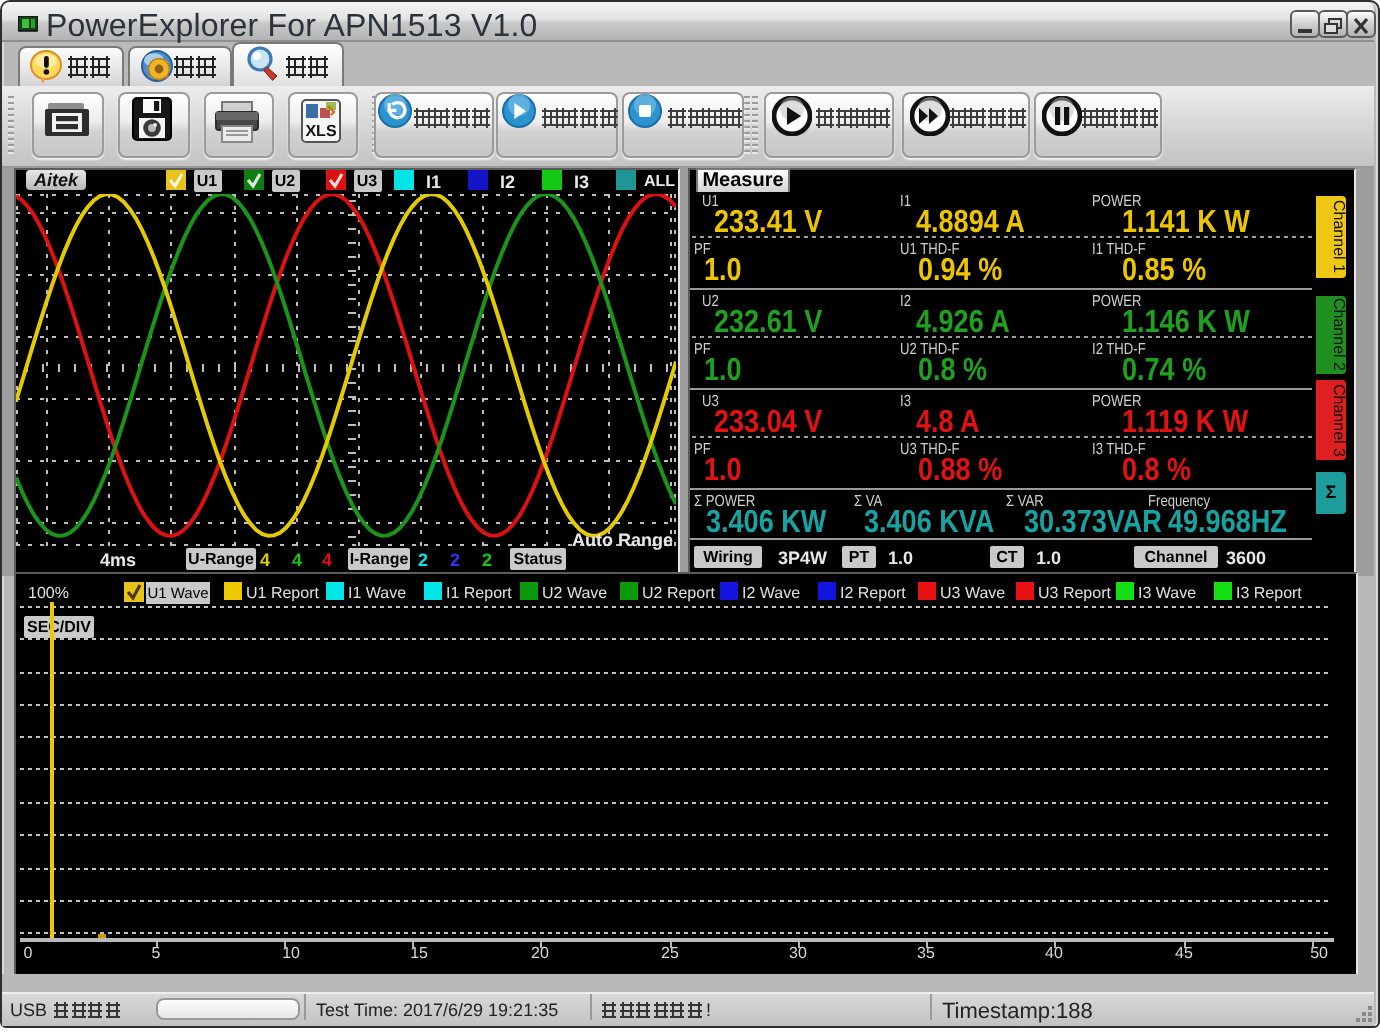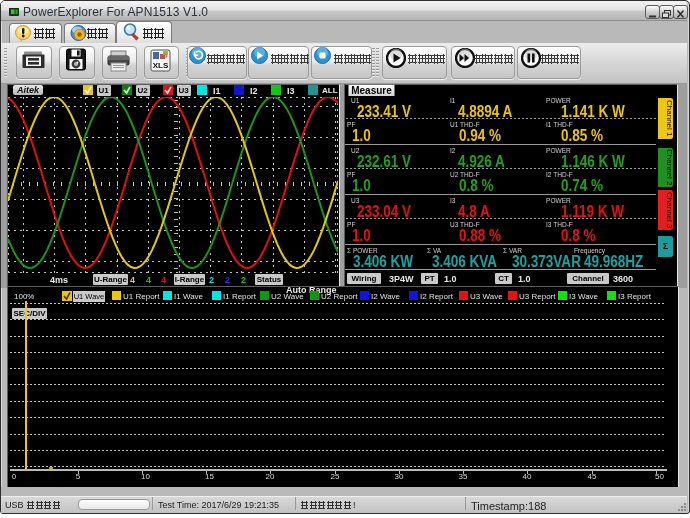--- a/index.html
+++ b/index.html
@@ -2,21 +2,21 @@
 <html><head>
 <meta charset="utf-8">
 <style>
 html,body{margin:0;padding:0;}
 body{width:690px;height:518px;background:#fff;font-family:"Liberation Sans",sans-serif;position:relative;overflow:hidden;}
 .abs{position:absolute;}
 
 #win{left:0;top:0;width:688px;height:512px;background:#b9b9b9;border:1px solid #2e2e2e;border-radius:5px 5px 3px 3px;box-shadow:inset 0 0 0 1px #d8d8d8;}
 
 #title{left:1px;top:1px;width:686px;height:19px;background:linear-gradient(#f4f4f4,#e3e3e3 45%,#c9c9c9 55%,#b4b4b4);border-radius:4px 4px 0 0;border-bottom:1px solid #8f8f8f;}
-#title .txt{position:absolute;left:22px;top:4px;font-size:12px;color:#2a323c;font-weight:normal;letter-spacing:0.1px;}
+#title .txt{position:absolute;left:22px;top:4px;font-size:16px;color:#2a323c;font-weight:normal;letter-spacing:0.1px;}
 .winbtn{position:absolute;top:4px;width:13px;height:12px;background:linear-gradient(#fdfdfd,#cfcfcf 50%,#b2b2b2);border:1px solid #5a5a5a;border-radius:3px;}
 
 .tab{position:absolute;background:linear-gradient(#fbfbfb,#e8e8e8 50%,#d2d2d2);border:1px solid #7a7a7a;border-bottom:none;border-radius:4px 4px 0 0;}
 
 #toolbar{left:1px;top:43px;width:686px;height:40px;background:linear-gradient(#ededed,#d8d8d8 45%,#c3c3c3);border-bottom:1px solid #9a9a9a;}
 .tbtn{position:absolute;top:2px;height:31px;background:linear-gradient(#ffffff,#ececec 45%,#d2d2d2 60%,#c6c6c6);border:1px solid #9b9b9b;border-radius:4px;box-shadow:0 1px 1px rgba(255,255,255,.8);}
 .grip{position:absolute;top:4px;width:3px;height:30px;background:repeating-linear-gradient(#9a9a9a 0 1px,#e8e8e8 1px 2px,transparent 2px 3px);}
 
 .bpanel{position:absolute;background:#000;border-top:1px solid #5c5c5c;border-left:1px solid #5c5c5c;border-right:1px solid #e6e6e6;border-bottom:1px solid #e6e6e6;}
 
@@ -326,21 +326,21 @@
 <div class="wv" style="left:50px;top:275px;">4ms</div>
 <div class="box" style="left:93px;top:274px;width:35px;">U-Range</div>
 <div class="wv" style="left:130px;top:275px;color:#e4ca00">4</div>
 <div class="wv" style="left:146px;top:275px;color:#13c813">4</div>
 <div class="wv" style="left:161px;top:275px;color:#dd1111">4</div>
 <div class="box" style="left:174px;top:274px;width:31px;">I-Range</div>
 <div class="wv" style="left:209px;top:275px;color:#00e5e5">2</div>
 <div class="wv" style="left:225px;top:275px;color:#3333ee">2</div>
 <div class="wv" style="left:241px;top:275px;color:#13c813">2</div>
 <div class="box" style="left:255px;top:274px;width:28px;">Status</div>
-<div class="wv" style="left:286px;top:285px;">Auto Range</div>
+<div class="wv" style="left:286px;top:265px;">Auto Range</div>
 
 <div class="abs" style="left:348px;top:84px;width:45px;height:11px;background:linear-gradient(#ffffff,#d2d2d2);border:1px solid #777;border-bottom:none;color:#000;font-weight:bold;font-size:10px;text-align:center;line-height:11px;">Measure</div>
 <div class="lbl" style="left:351px;top:96px">U1</div>
 <div class="val" style="left:357px;top:103px;color:#ecc500">233.41 V</div>
 <div class="lbl" style="left:450px;top:96px">I1</div>
 <div class="val" style="left:458px;top:103px;color:#ecc500">4.8894 A</div>
 <div class="lbl" style="left:546px;top:96px">POWER</div>
 <div class="val" style="left:561px;top:103px;color:#ecc500">1.141 K W</div>
 <div class="dash" style="left:346px;top:118px;width:310px"></div>
 <div class="lbl" style="left:347px;top:120px">PF</div>

